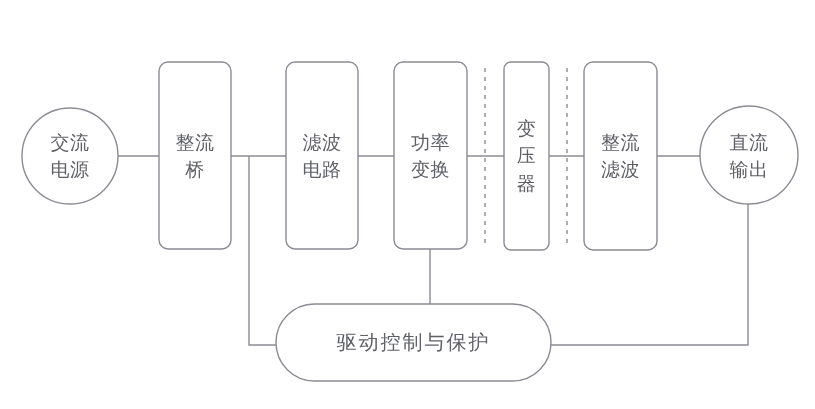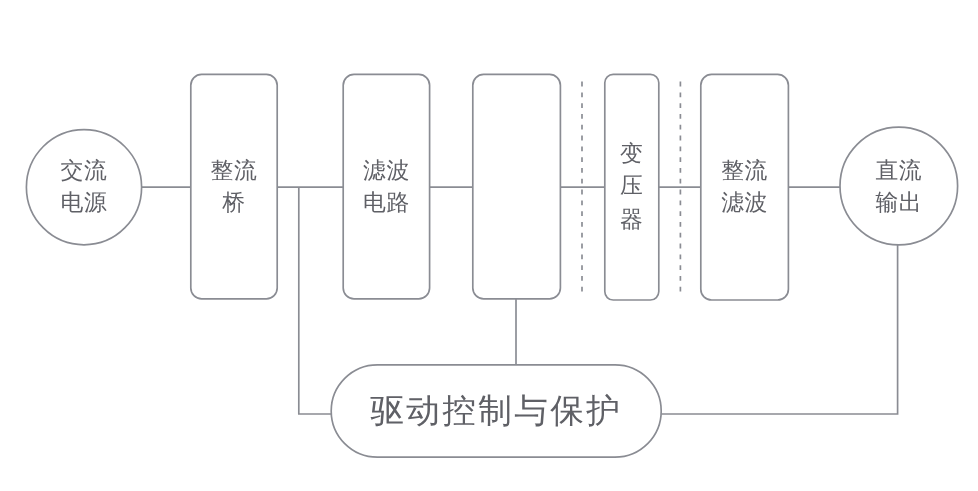--- a/index.html
+++ b/index.html
@@ -33,21 +33,21 @@
     text-align: center;
     color: #5f6066;
     font-size: 19px;
     line-height: 1.42;
     letter-spacing: 0.5px;
     pointer-events: none;
     white-space: pre-line;
   }
   .node-label span { display: block; }
   .label-narrow { font-size: 19px; line-height: 1.45; }
-  .label-wide { font-size: 28px; letter-spacing: 2px; }
+  .label-wide { font-size: 20px; letter-spacing: 2px; }
 </style>
 </head>
 <body>
 
 <div id="diagram-root">
 
   <svg id="diagram-svg" viewBox="0 0 815 409">
     <g fill="none" stroke="#8a8c93" stroke-width="1.4" stroke-linecap="butt">
 
       <line x1="118" y1="156" x2="160" y2="156"></line>
@@ -92,20 +92,24 @@
   <div class="node-label" style="left:159px; top:62px; width:72px; height:187px;">
     <span>整流</span>
     <span>桥</span>
   </div>
 
   <div class="node-label" style="left:286px; top:62px; width:72px; height:187px;">
     <span>滤波</span>
     <span>电路</span>
   </div>
 
+  <div class="node-label" style="left:394px; top:62px; width:73px; height:187px;">
+    <span>功率</span>
+    <span>变换</span>
+  </div>
 
   <div class="node-label label-narrow" style="left:504px; top:62px; width:45px; height:188px;">
     <span>变</span>
     <span>压</span>
     <span>器</span>
   </div>
 
   <div class="node-label" style="left:584px; top:62px; width:73px; height:188px;">
     <span>整流</span>
     <span>滤波</span>

